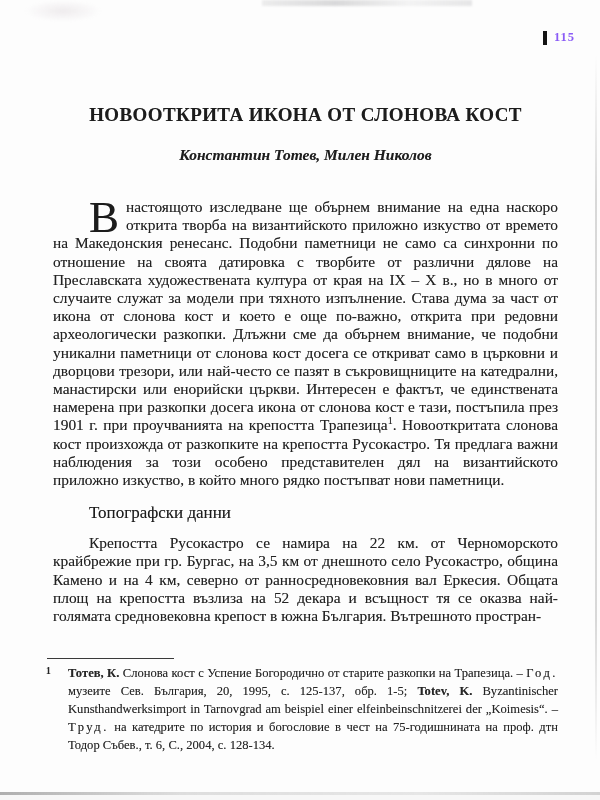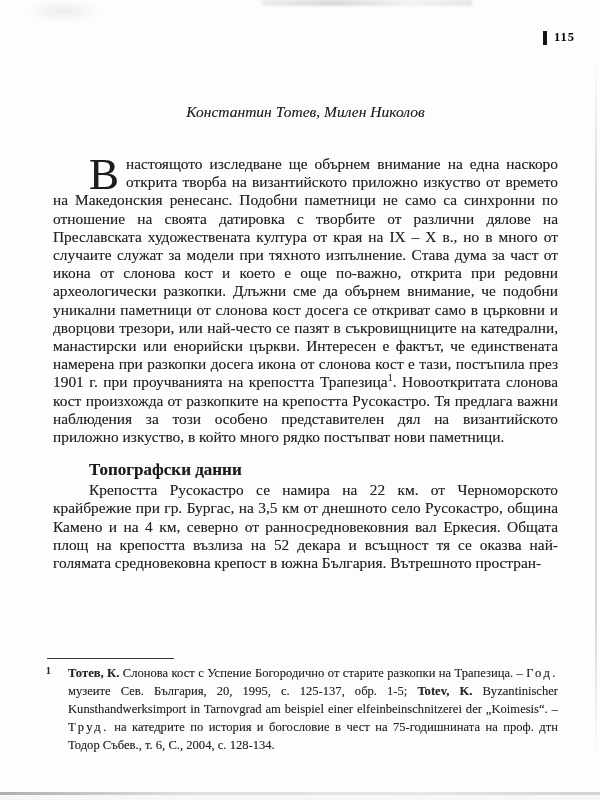--- a/index.html
+++ b/index.html
@@ -33,62 +33,62 @@
     left:0; top:792px; width:600px; height:3px;
     background:linear-gradient(90deg, rgba(110,110,110,0.55), rgba(150,150,150,0.30) 30%, rgba(150,150,150,0.22) 70%, rgba(130,130,130,0.35));
     filter:blur(0.4px);
   }
   .below-edge { left:0; top:795px; width:600px; height:5px; background:#f7f7f7; }
 
   
   .pagenum-wrap {
     position:absolute; top:30px; right:25px;
     display:flex; align-items:flex-end;
-    font-size:12.5px; font-weight:700; color:#000000; letter-spacing:1px;
+    font-size:12.5px; font-weight:700; color:#8b5cf6; letter-spacing:1px;
   }
   .pagenum-bar {
     display:inline-block; width:3.5px; height:14px;
     background:#141414; margin-right:7px;
   }
 
   
   .content {
     position:absolute; left:53px; top:0; width:505px;
     text-shadow:0 0 0.5px rgba(40,40,40,0.45);
   }
   .title {
     margin:102px 0 0 0;
     text-align:center;
     font-size:19px; line-height:26px; font-weight:700;
     letter-spacing:0.4px; color:#1c1c1c;
   }
   .title span { display:block; }
   .authors {
-    margin-top:5px;
+    margin-top:17px;
     text-align:center;
     font-size:15.5px; line-height:20px;
-    font-weight:400; font-style:italic; color:#1e1e1e;
+    font-weight:700; font-style:italic; color:#1e1e1e;
   }
   .body-par {
     margin:0; font-size:15.4px; line-height:18.2px;
     text-align:justify; color:#232323;
   }
   .intro { margin-top:33px; }
   .dropcap {
     float:left;
     font-size:45px; line-height:33px;
     margin:3px 7px 0 36px;
     color:#1c1c1c;
   }
   .noteref { font-size:10px; line-height:0; }
   .section-heading {
     margin:13px 0 0 36px;
-    font-size:17px; line-height:21px; font-weight:700; color:#1c1c1c;
+    font-size:17px; line-height:21px; font-weight:400; color:#1c1c1c;
   }
-  .topo { margin-top:1px; text-indent:36px; }
+  .topo { margin-top:11px; text-indent:36px; }
 
   
   .footnote-block {
     position:absolute; left:68px; top:658px; width:490px;
     text-shadow:0 0 0.4px rgba(40,40,40,0.4);
   }
   .fn-rule {
     position:absolute; left:-21px; top:0;
     width:127px; height:0;
     border-top:1.3px solid #3a3a3a;
@@ -118,20 +118,21 @@
   <div class="artifact below-edge"></div>
 
   <div class="pagenum-wrap">
     <span class="pagenum-bar"></span>
     <span>115</span>
   </div>
 
   <div class="content">
 
     <h1 class="title">
+      <span>НОВООТКРИТА ИКОНА ОТ СЛОНОВА КОСТ</span>
     </h1>
 
     <div class="authors">Константин Тотев, Милен Николов</div>
 
     <p class="body-par intro"><span class="dropcap">В</span><span>настоящото изследване ще обърнем внимание на една наскоро открита творба на византийското приложно изкуство от времето на Македонския ренесанс. Подобни паметници не само са синхронни по отношение на своята датировка с творбите от различни дялове на Преславската художествената култура от края на IX – X в., но в много от случаите служат за модели при тяхното изпълнение. Става дума за част от икона от слонова кост и което е още по-важно, открита при редовни археологически разкопки. Длъжни сме да обърнем внимание, че подобни уникални паметници от слонова кост досега се откриват само в църковни и дворцови трезори, или най-често се пазят в съкровищниците на катедрални, манастирски или енорийски църкви. Интересен е фактът, че единствената намерена при разкопки досега икона от слонова кост е тази, постъпила през 1901 г. при проучванията на крепостта Трапезица</span><sup class="noteref">1</sup><span>. Новооткритата слонова кост произхожда от разкопките на крепостта Русокастро. Тя предлага важни наблюдения за този особено представителен дял на византийското приложно изкуство, в който много рядко постъпват нови паметници.</span></p>
 
     <h2 class="section-heading">Топографски данни</h2>
 
     <p class="body-par topo">Крепостта Русокастро се намира на 22 км. от Черноморското крайбрежие при гр. Бургас, на 3,5 км от днешното село Русокастро, община Камено и на 4 км, северно от ранносредновековния вал Еркесия. Общата площ на крепостта възлиза на 52 декара и всъщност тя се оказва най-голямата средновековна крепост в южна България. Вътрешното простран-</p>
 

